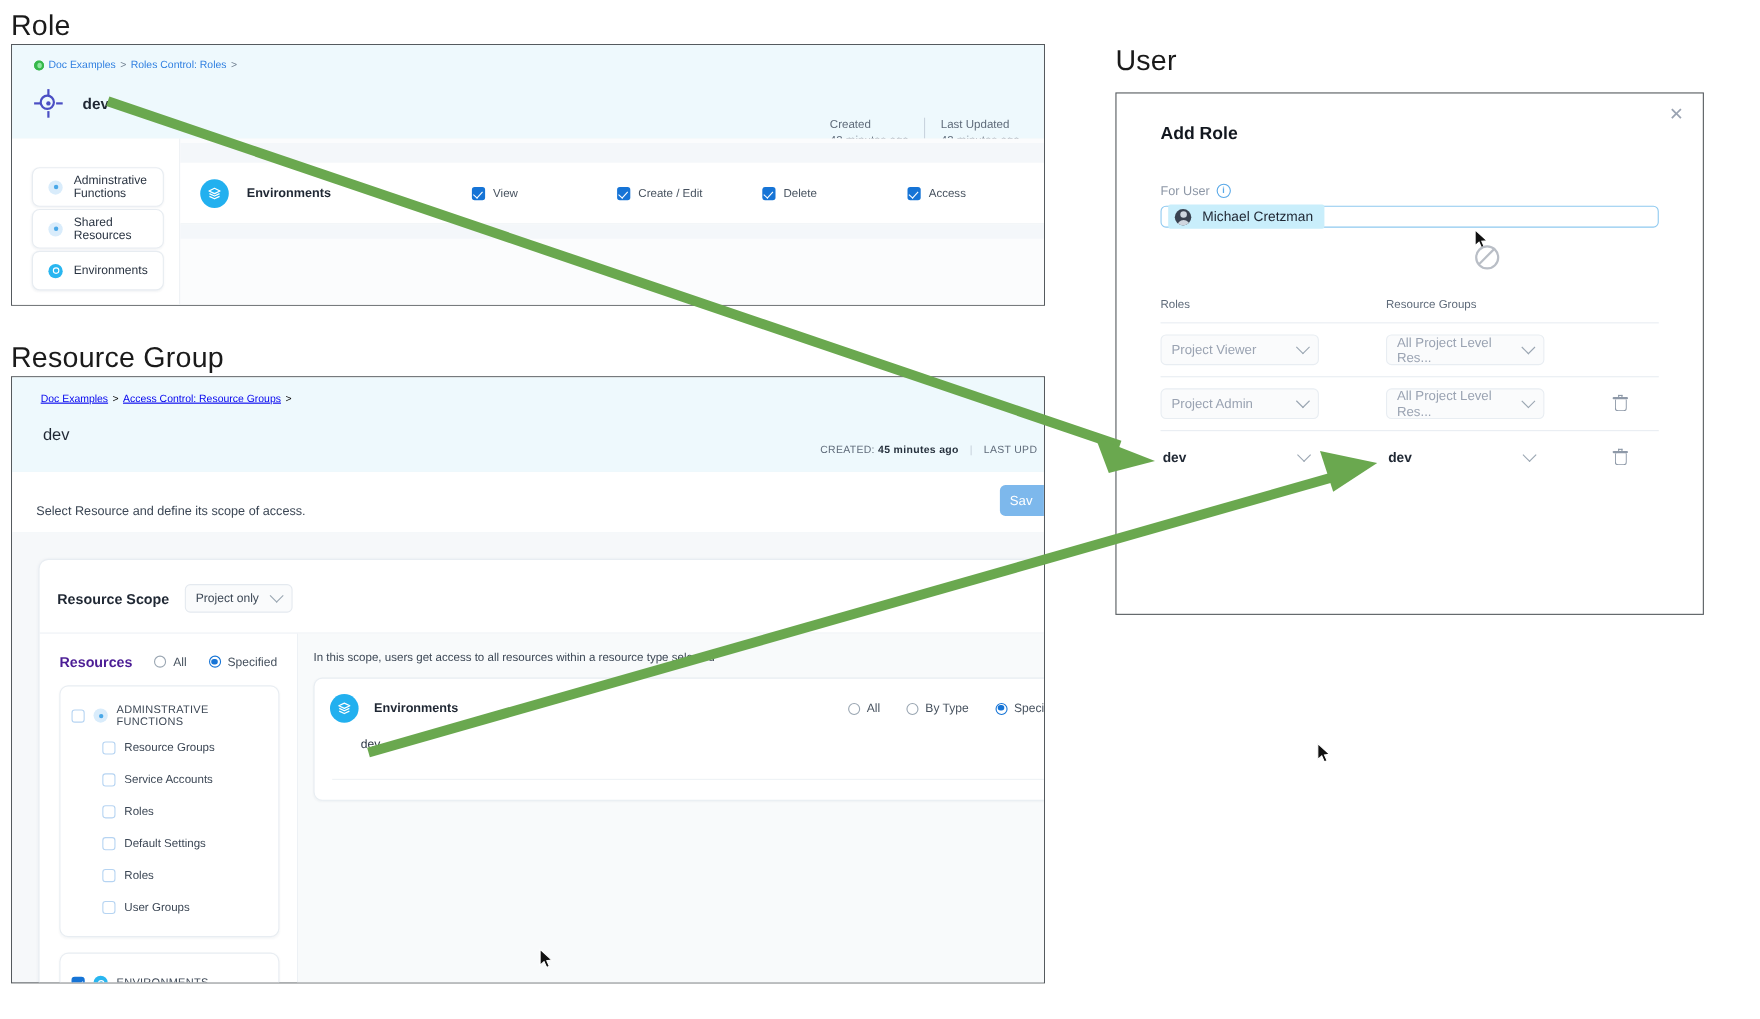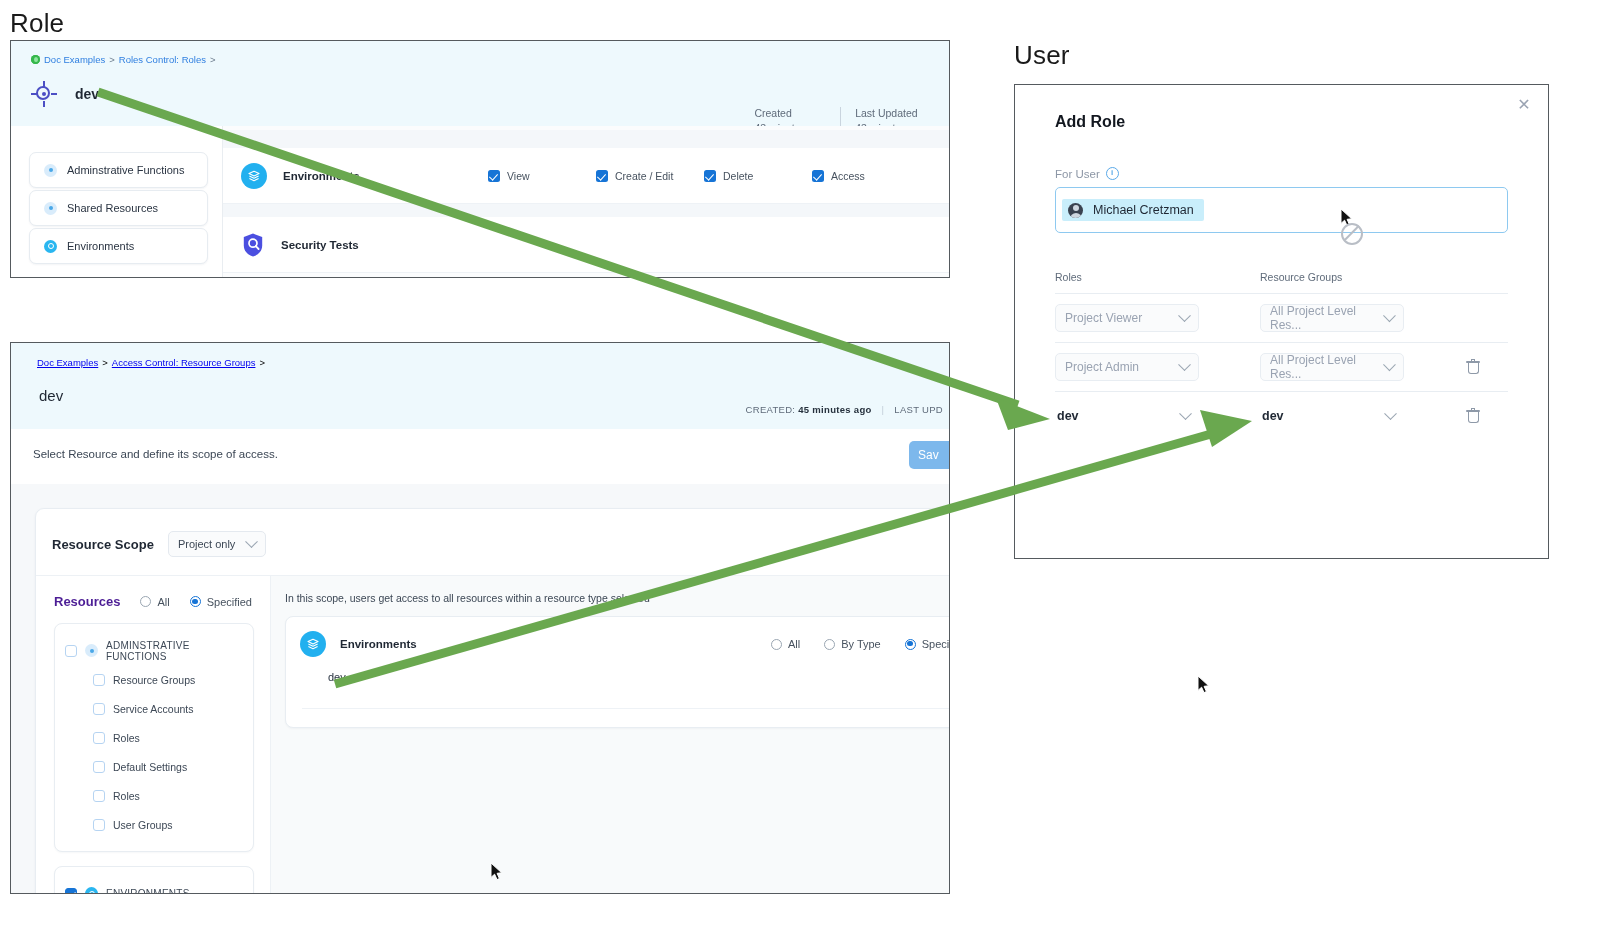--- a/index.html
+++ b/index.html
@@ -52,37 +52,37 @@
   .minidot.solid::after{content:"";position:absolute;left:3.5px;top:3.5px;width:6px;height:6px;border-radius:50%;border:1.3px solid #fff;box-sizing:border-box;}
 
   .role-main{flex:1;padding:4px 0 0 0;position:relative;background:#fbfcfd;}
   .perm-strip{height:18px;background:#f4f7fa;}
   .perm-row{background:#fff;margin:0 0 0 0;padding:0 18px;height:55px;display:flex;align-items:center;
      border-bottom:1px solid #eef2f6;}
   .perm-row .ic{width:26px;height:26px;border-radius:50%;background:#22b0ef;display:flex;align-items:center;justify-content:center;margin-right:16px;flex:0 0 auto;}
   .perm-row .ic svg{display:block;}
   .perm-name{font-size:11.5px;font-weight:700;color:#1f2733;width:205px;}
   .checks{display:flex;flex:1;}
-  .chk{display:flex;align-items:center;gap:7px;width:108px;font-size:10.5px;color:#47525f;}
+  .chk{display:flex;align-items:center;gap:7px;width:132px;font-size:10.5px;color:#47525f;}
   .cbox{width:12px;height:12px;border-radius:2.5px;background:#1674d6;position:relative;flex:0 0 auto;}
   .cbox::after{content:"";position:absolute;left:3px;top:2px;width:4px;height:7px;border:solid #fff;border-width:0 1.8px 1.8px 0;transform:rotate(42deg);}
   .gap-strip{height:13px;background:#f4f7fa;}
   .shield{width:24px;height:26px;margin-right:16px;flex:0 0 auto;position:relative;}
 
   
   #rg-panel{left:10px;top:342px;width:940px;height:552px;}
   .rg-head{position:absolute;left:0;top:0;right:0;height:86px;background:#eef9fd;border-bottom:1px solid #e2eef3;}
   .rg-crumb{position:absolute;left:22px;top:14px;display:flex;align-items:center;gap:4px;font-size:9.5px;}
   .rg-name{position:absolute;left:28px;top:44px;font-size:15px;color:#1f2733;}
   .rg-meta{position:absolute;right:6px;top:61px;font-size:9.5px;color:#3d4856;letter-spacing:.3px;white-space:nowrap;}
   .rg-meta .k{color:#5f6b7a;}
   .rg-meta b{font-weight:700;color:#26313d;}
   .rg-meta .bar{color:#c3ced8;padding:0 7px;}
   .rg-sub{position:absolute;left:0;top:86px;right:0;height:55px;background:#fff;border-bottom:1px solid #edf1f5;}
-  .rg-sub .txt{position:absolute;left:22px;top:19px;font-size:11.5px;color:#3c4755;}
+  .rg-sub .txt{position:absolute;left:22px;top:30px;font-size:11.5px;color:#3c4755;}
   .save-btn{position:absolute;right:-12px;top:12px;width:52px;height:28px;border-radius:5px;background:#7db8ec;
      color:#fff;font-size:12px;display:flex;align-items:center;padding-left:9px;box-sizing:border-box;}
   .rg-body{position:absolute;left:0;top:141px;right:0;bottom:0;background:#f6f8fa;}
   .scope-card{position:absolute;left:24px;top:24px;right:-14px;bottom:-10px;background:#fff;border:1px solid #e8edf2;
      border-radius:9px;box-shadow:0 1px 3px rgba(20,40,70,.05);box-sizing:border-box;}
   .scope-row{position:absolute;left:16px;top:22px;display:flex;align-items:center;gap:14px;}
   .scope-lbl{font-size:13px;font-weight:700;color:#1f2733;}
   .select{height:26px;min-width:98px;border:1px solid #e4e9ef;border-radius:5px;background:#fafbfc;display:flex;
      align-items:center;justify-content:space-between;padding:0 9px;font-size:11px;color:#3c4755;box-sizing:border-box;}
   .chev{width:8px;height:8px;border-right:1.4px solid #9aa6b2;border-bottom:1.4px solid #9aa6b2;transform:rotate(45deg) translate(-2px,-2px);}
@@ -112,21 +112,21 @@
   .env-item{padding-left:42px;font-size:11px;color:#2a3442;}
   .env-rule{position:absolute;left:16px;right:16px;bottom:18px;border-top:1px solid #eef2f6;}
 
   
   #user-panel{left:1014px;top:84px;width:535px;height:475px;}
   .dlg-close{position:absolute;right:16px;top:12px;width:16px;height:16px;color:#9aa3b2;font-size:16px;line-height:16px;text-align:center;}
   .dlg-title{position:absolute;left:40px;top:28px;font-size:16px;font-weight:700;color:#12171f;}
   .dlg-lbl{position:absolute;left:40px;top:82px;font-size:11.5px;color:#8d97a6;display:flex;align-items:center;gap:6px;}
   .info-i{width:11px;height:11px;border-radius:50%;border:1.2px solid #5aa9e8;color:#5aa9e8;font-size:8px;
       line-height:10px;text-align:center;font-weight:700;font-style:normal;}
-  .user-field{position:absolute;left:40px;top:102px;right:40px;height:46px;border:1px solid #8ec9f0;border-radius:5px;
+  .user-field{position:absolute;left:40px;top:102px;right:40px;height:20px;border:1px solid #8ec9f0;border-radius:5px;
      background:#fff;display:flex;align-items:center;padding-left:6px;box-sizing:border-box;}
   .user-chip{display:flex;align-items:center;gap:10px;background:#c9eefb;height:22px;padding:0 10px 0 6px;border-radius:2px;}
   .avatar{width:15px;height:15px;border-radius:50%;background:#3a4250;position:relative;overflow:hidden;flex:0 0 auto;}
   .avatar::before{content:"";position:absolute;left:4.5px;top:2.5px;width:6px;height:6px;border-radius:50%;background:#cfd6df;}
   .avatar::after{content:"";position:absolute;left:1.5px;top:10px;width:12px;height:8px;border-radius:6px 6px 0 0;background:#cfd6df;}
   .user-chip span{font-size:12.5px;color:#1f2733;}
   .bind-hdr{position:absolute;left:40px;top:154px;right:40px;display:flex;align-items:center;justify-content:space-between;}
   .bind-hdr .t{font-size:12.5px;font-weight:700;color:#404b5a;}
   .add-btn{font-size:12.5px;color:#1674d6;font-weight:700;display:flex;align-items:center;gap:5px;}
   .bind-table{position:absolute;left:40px;top:186px;right:40px;}
@@ -153,20 +153,21 @@
   .cursor{position:absolute;width:13px;height:19px;}
   .nodrop{position:absolute;width:22px;height:22px;border:2.2px solid #b9bec6;border-radius:50%;box-sizing:border-box;}
   .nodrop::after{content:"";position:absolute;left:-1px;top:7.4px;width:19.5px;height:2.2px;background:#b9bec6;transform:rotate(-45deg);}
 </style>
 </head>
 <body>
 
 <div class="stage">
 
   <div class="caption" style="left:10px;top:8px;">Role</div>
+  <div class="caption" style="left:10px;top:310px;">Resource Group</div>
   <div class="caption" style="left:1014px;top:40px;">User</div>
 
   <div class="panel" id="role-panel">
 
     <div class="role-head">
       <div class="crumb">
         <span class="dot"></span>
         <a href="#">Doc Examples</a>
         <span class="sep">&gt;</span>
         <a href="#">Roles Control: Roles</a>
@@ -240,30 +241,20 @@
             </span>
             <span class="chk">
               <span class="cbox"></span>
               <span>Access</span>
             </span>
           </span>
         </div>
 
         <div class="gap-strip"></div>
 
-        <div class="perm-row">
-          <span class="shield">
-            <svg width="24" height="26" viewBox="0 0 24 26" aria-hidden="true">
-              <path d="M12 1.6 21.2 5v8.2c0 6-4 9.6-9.2 11.2C6.8 22.8 2.8 19.2 2.8 13.2V5z" fill="#4b4fe0"></path>
-              <circle cx="12" cy="11.2" r="4" fill="none" stroke="#fff" stroke-width="1.7"></circle>
-              <path d="M14.8 14.2 17.6 17" stroke="#fff" stroke-width="1.8" stroke-linecap="round"></path>
-            </svg>
-          </span>
-          <span class="perm-name">Security Tests</span>
-        </div>
       </div>
     </div>
   </div>
 
   <div class="panel" id="rg-panel">
 
     <div class="rg-head">
       <div class="rg-crumb">
         <span class="dot"></span>
         <a href="#">Doc Examples</a>

